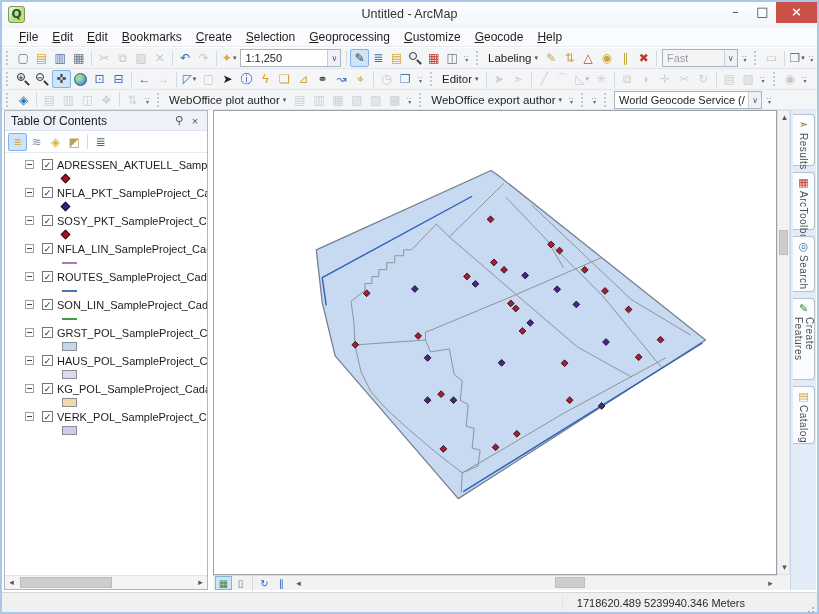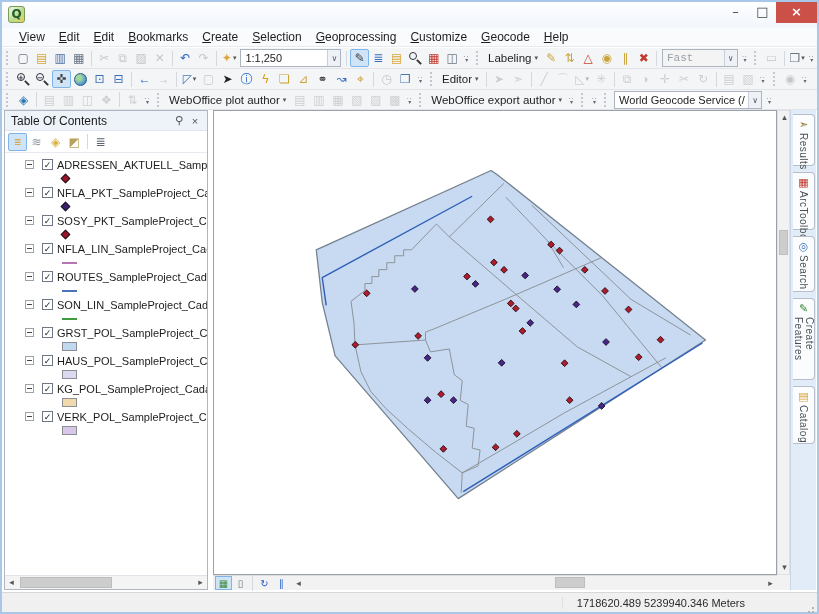--- a/index.html
+++ b/index.html
@@ -97,29 +97,30 @@
   .grip-dots { position:absolute; right:3px; bottom:3px; width:2px; height:2px; background:#b5b5b5;
                box-shadow:-4px 4px 0 #b5b5b5, 0 4px 0 #b5b5b5, -8px 8px 0 #b5b5b5, -4px 8px 0 #b5b5b5, 0 8px 0 #b5b5b5; }
 </style>
 </head>
 <body>
 
 <div class="window">
 
   <div class="titlebar">
     <span class="appicon">Q</span>
+    <span class="title">Untitled - ArcMap</span>
     <span class="wbtns">
       <span class="wbtn">–</span>
       <span class="wbtn">□</span>
       <span class="wbtn close">×</span>
     </span>
   </div>
 
   <div class="menubar" id="menubar">
-      <span class="menu-item">View</span>
+      <span class="menu-item">File</span>
       <span class="menu-item">Edit</span>
       <span class="menu-item">Edit</span>
       <span class="menu-item">Bookmarks</span>
       <span class="menu-item">Create</span>
       <span class="menu-item">Selection</span>
       <span class="menu-item">Geoprocessing</span>
       <span class="menu-item">Customize</span>
       <span class="menu-item">Geocode</span>
       <span class="menu-item">Help</span>
     </div>
@@ -204,21 +205,21 @@
       <span class="tbtn">
         <span class="g" style="color: rgb(200, 162, 58);">◉</span>
       </span>
       <span class="tbtn">
         <span class="g" style="color: rgb(200, 162, 58);">∥</span>
       </span>
       <span class="tbtn">
         <span class="g" style="color: rgb(192, 57, 43);">✖</span>
       </span>
       <span class="tsep"></span>
-      <span class="combo disabled" style="width: 78px; font-family: Liberation Mono, monospace;">
+      <span class="combo disabled" style="width: 78px;">
         <span class="ct">Fast</span>
         <span class="ca">∨</span>
       </span>
       <span class="ovf">▾</span>
       <span class="grip"></span>
       <span class="tbtn disabled">
         <span class="g" style="color: rgb(136, 136, 136);">▭</span>
       </span>
       <span class="tsep"></span>
       <span class="tbtn">

